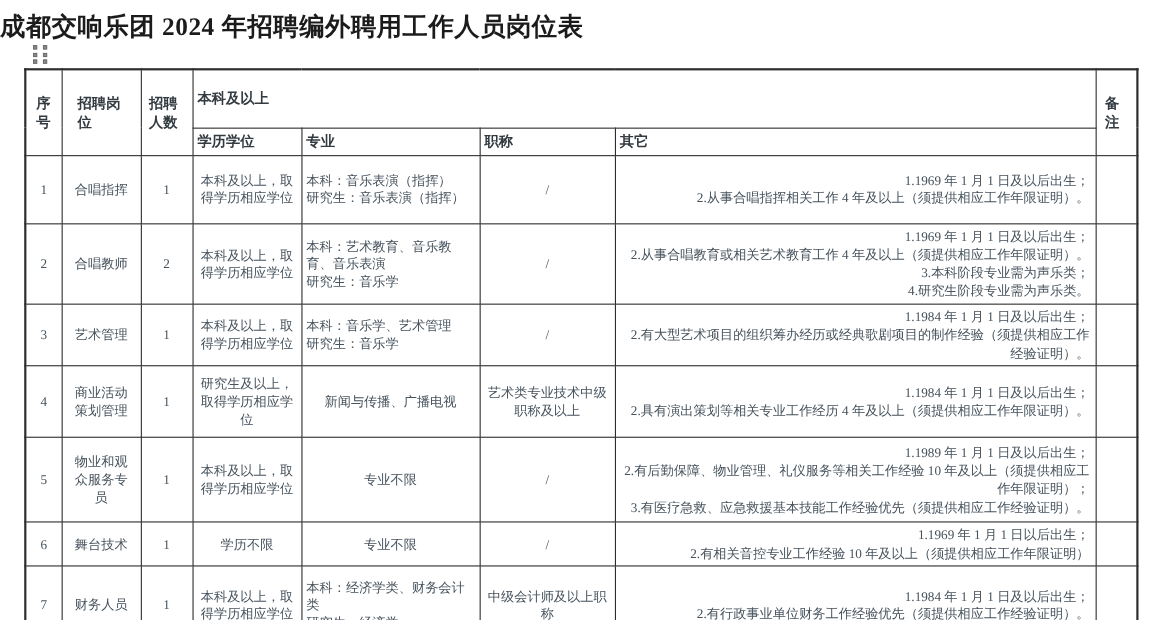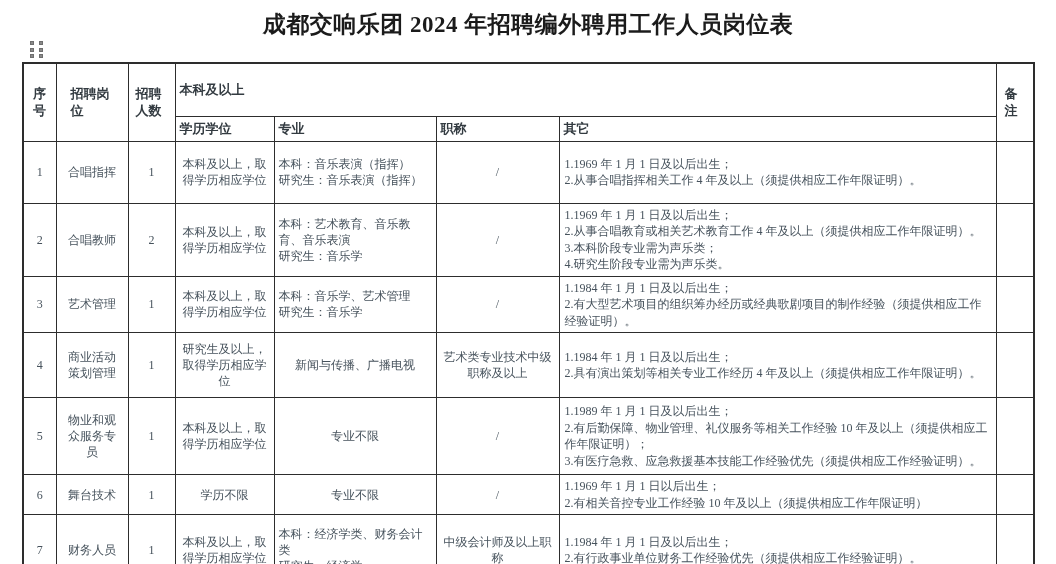--- a/index.html
+++ b/index.html
@@ -3,21 +3,21 @@
 <meta charset="utf-8">
 <style>
   html,body{margin:0;padding:0;background:#ffffff;}
   #canvas{
     position:relative;width:1056px;height:564px;background:#ffffff;
     font-family:"Liberation Serif","DejaVu Serif",serif;
     color:#46525c;overflow:hidden;
   }
   .doc-title{
     position:absolute;top:9px;left:0;width:100%;
-    text-align:center;font-size:23px;font-weight:700;color:#1b1b1b;
+    text-align:left;font-size:23px;font-weight:700;color:#1b1b1b;
     letter-spacing:0.5px;white-space:nowrap;
   }
   .table-handle{
     position:absolute;left:30px;top:41px;width:14px;height:17px;
     display:grid;grid-template-columns:repeat(2,4px);grid-template-rows:repeat(3,4px);
     gap:2.5px 5px;cursor:move;
   }
   .table-handle span{
     width:4px;height:4px;background:#8a8a8a;
     box-shadow:inset 0 0 0 1px #6f6f6f;
@@ -40,21 +40,21 @@
   th.h-serial{padding:2px 9px;}
   th.h-position{padding:2px 14px;}
   th.h-count{padding:0 7px;margin-top:26px;}
   th.h-remarks{padding:2px 8px;}
   td.c-center{text-align:center;}
   td.c-left{text-align:left;}
   td.c-position{padding:2px 8px;text-align:center;}
   td.c-education{padding:8px 4px;text-align:center;}
   td.c-major{padding:2px 4px;}
   td.c-title{padding:2px 5px;text-align:center;}
-  td.c-other{padding:3px 5px;text-align:left;line-height:16.5px;margin-top:30px;}
+  td.c-other{padding:3px 5px;text-align:right;line-height:16.5px;margin-top:30px;}
   .prewrap{white-space:pre-line;word-break:break-all;}
 </style>
 </head>
 <body>
 
 <div id="canvas">
 
   <div class="doc-title">成都交响乐团 2024 年招聘编外聘用工作人员岗位表</div>
 
   <div class="table-handle">

